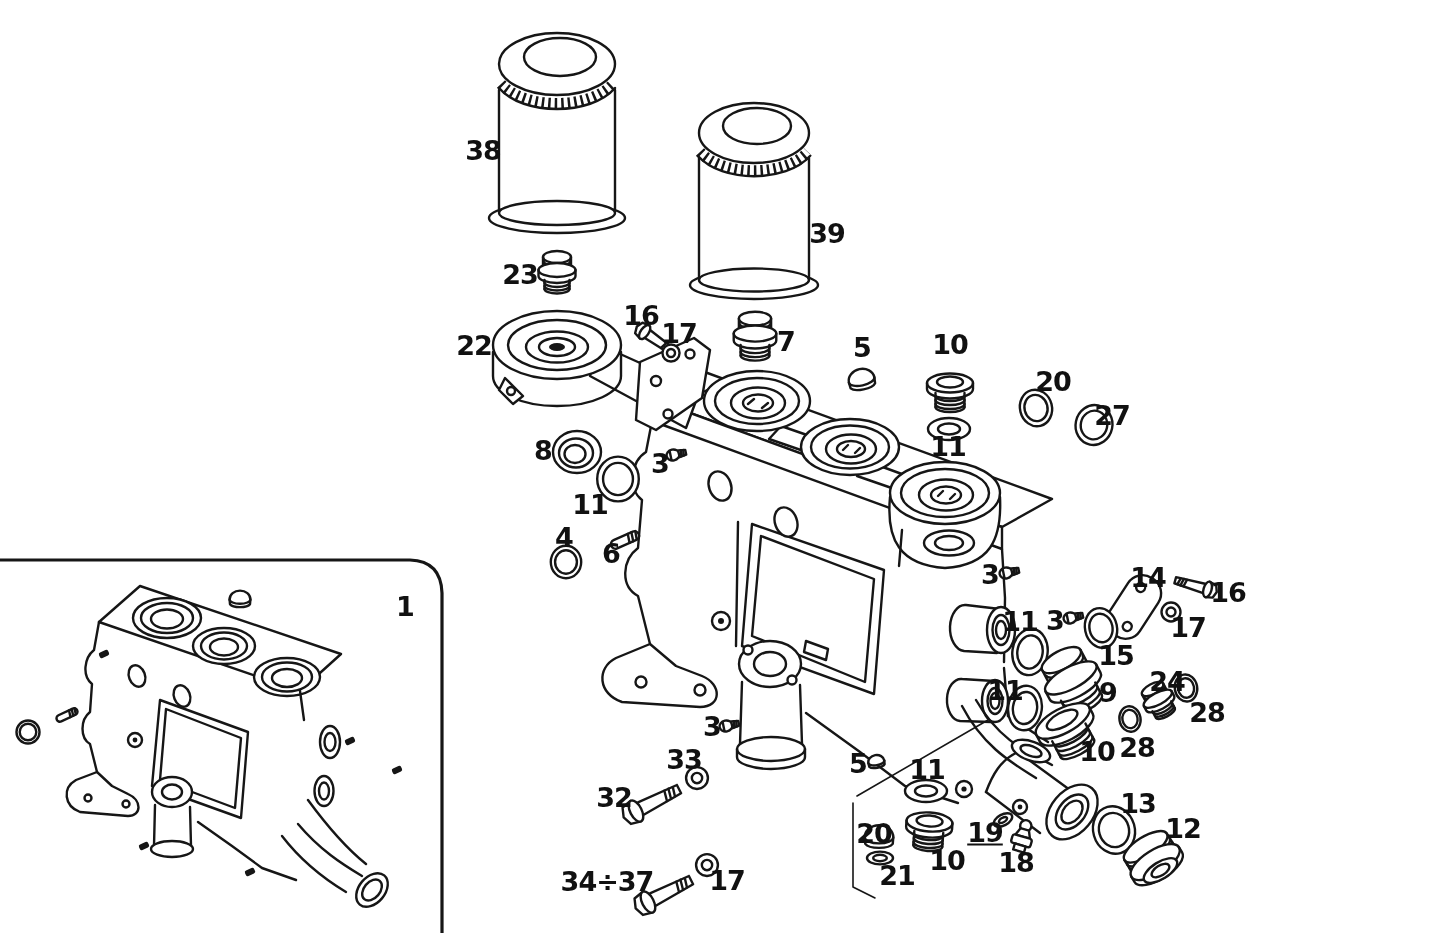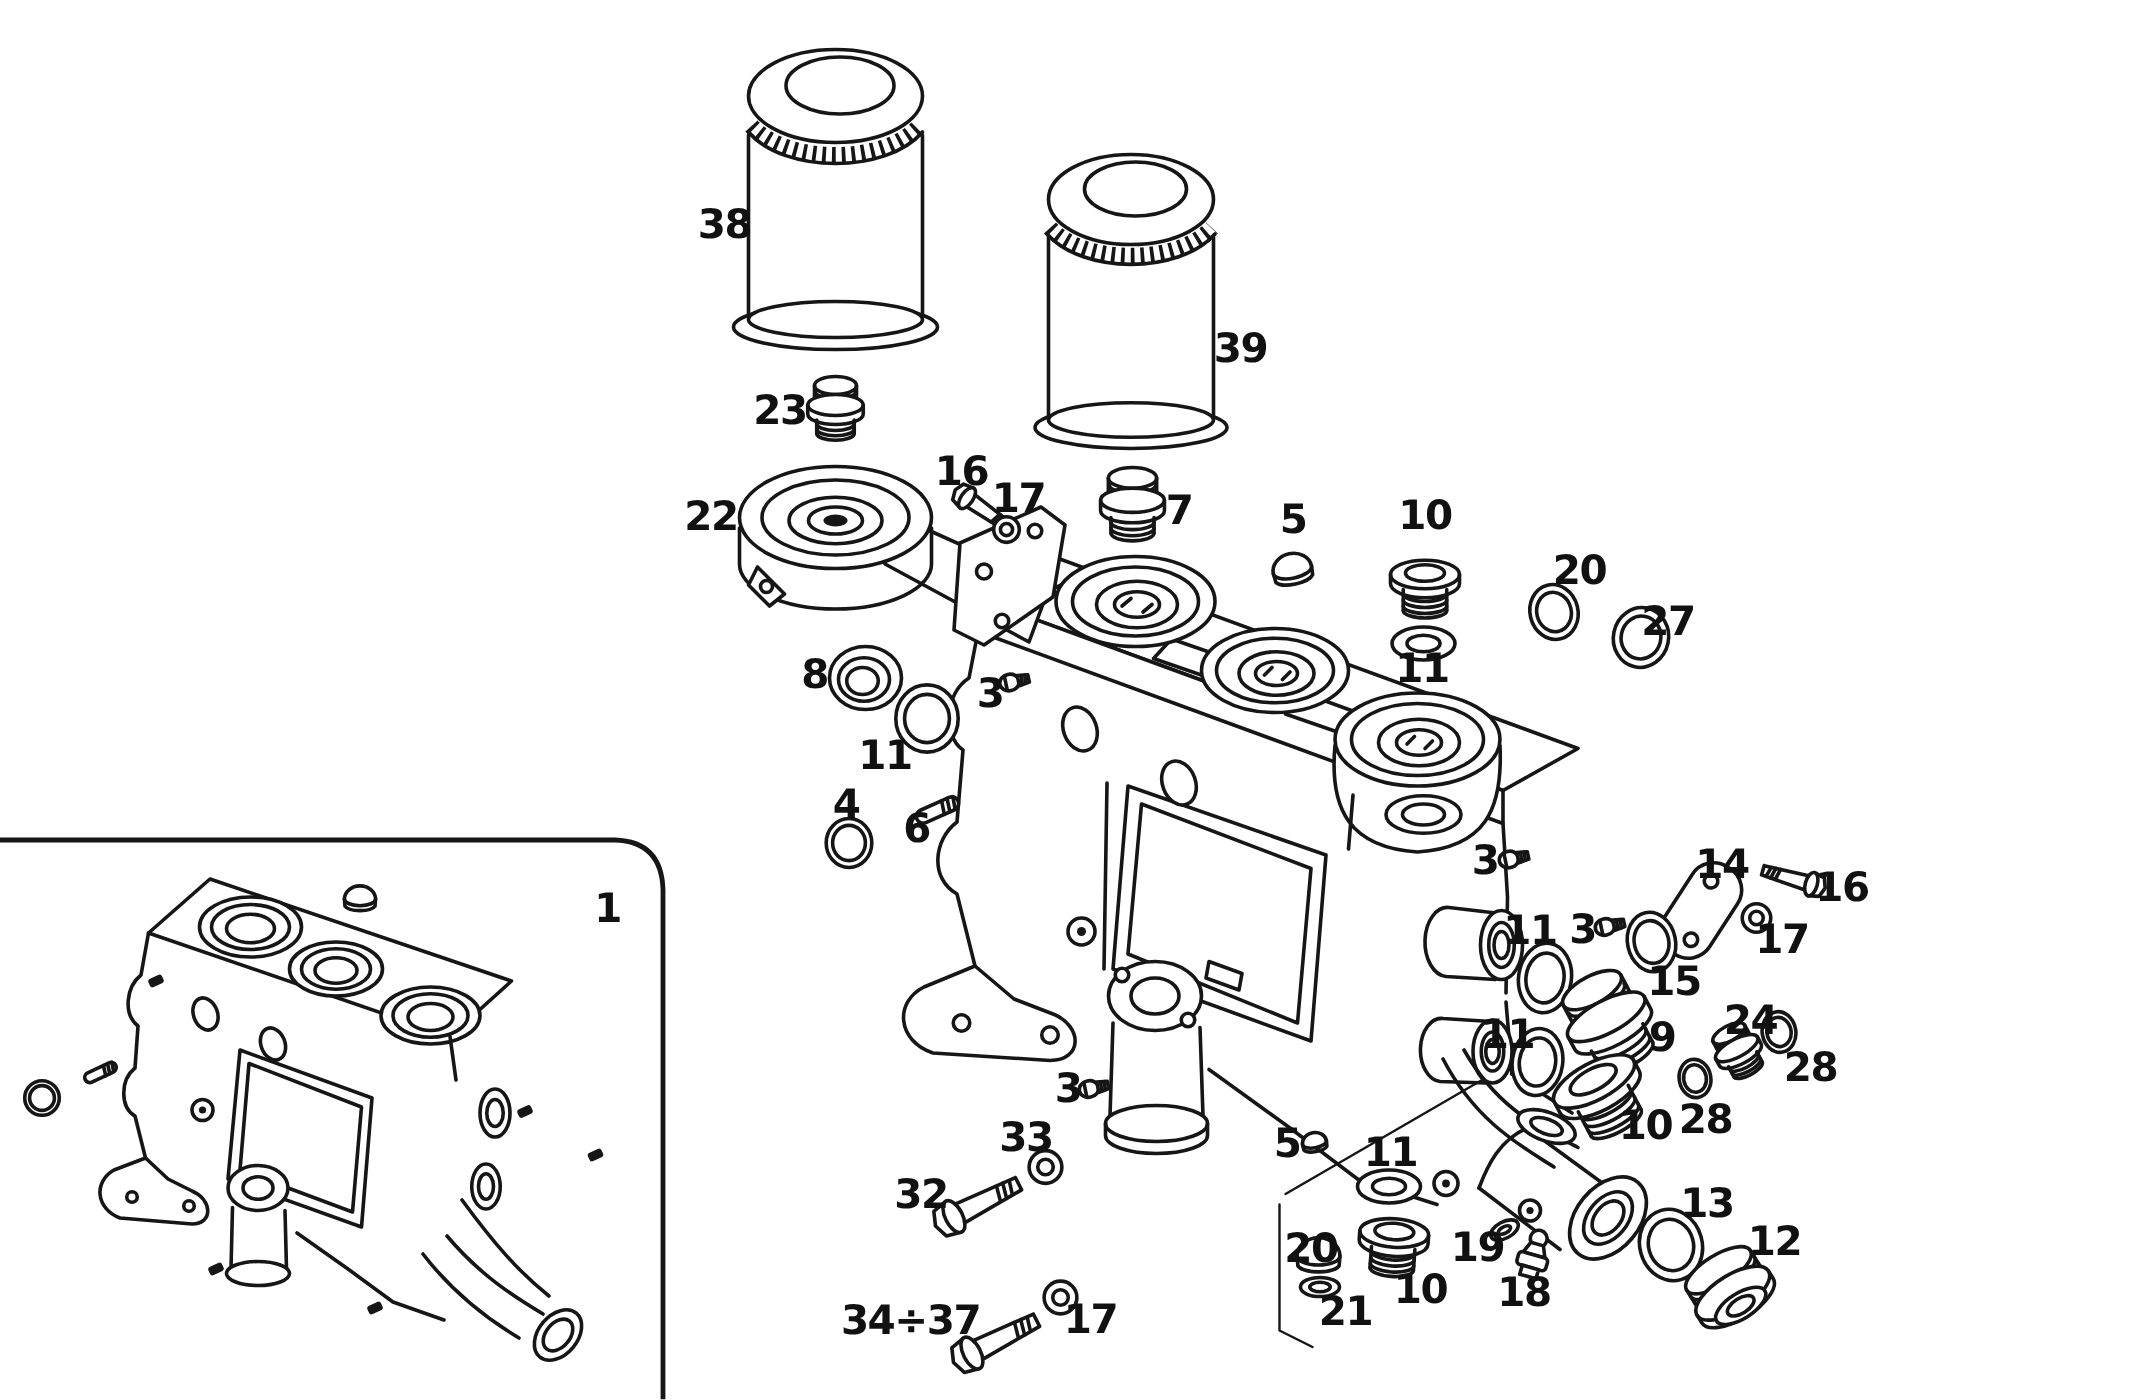--- a/index.html
+++ b/index.html
@@ -351,21 +351,21 @@
       <div class="callout" style="left: 712px; top: 726px;">3</div>
       <div class="callout" style="left: 1137px; top: 747px;">28</div>
       <div class="callout" style="left: 1097px; top: 751px;">10</div>
       <div class="callout" style="left: 684px; top: 759px;">33</div>
       <div class="callout" style="left: 858px; top: 763px;">5</div>
       <div class="callout" style="left: 927px; top: 769px;">11</div>
       <div class="callout" style="left: 614px; top: 797px;">32</div>
       <div class="callout" style="left: 1138px; top: 803px;">13</div>
       <div class="callout" style="left: 874px; top: 810px; margin-top: 23px;">20</div>
       <div class="callout" style="left: 1183px; top: 828px;">12</div>
-      <div class="callout" style="left: 985px; top: 832px;">19</div>
+      <div class="callout" style="left: 985px; top: 832px; text-decoration: underline;">19</div>
       <div class="callout" style="left: 947px; top: 860px;">10</div>
       <div class="callout" style="left: 1016px; top: 862px;">18</div>
       <div class="callout" style="left: 897px; top: 875px;">21</div>
       <div class="callout" style="left: 607px; top: 881px;">34÷37</div>
       <div class="callout" style="left: 727px; top: 880px;">17</div>
     </div>
 
 </div>
 
 </body></html>

